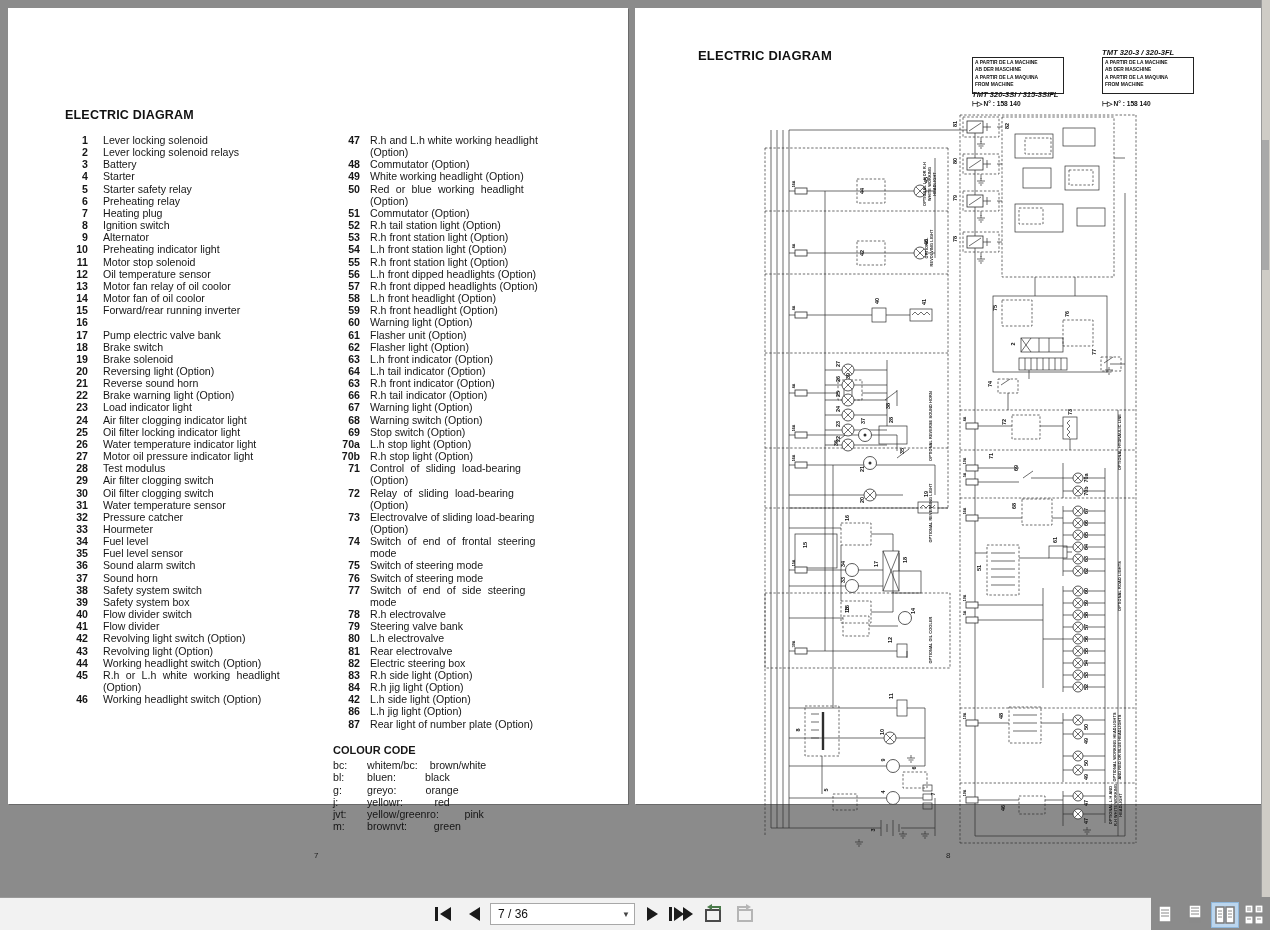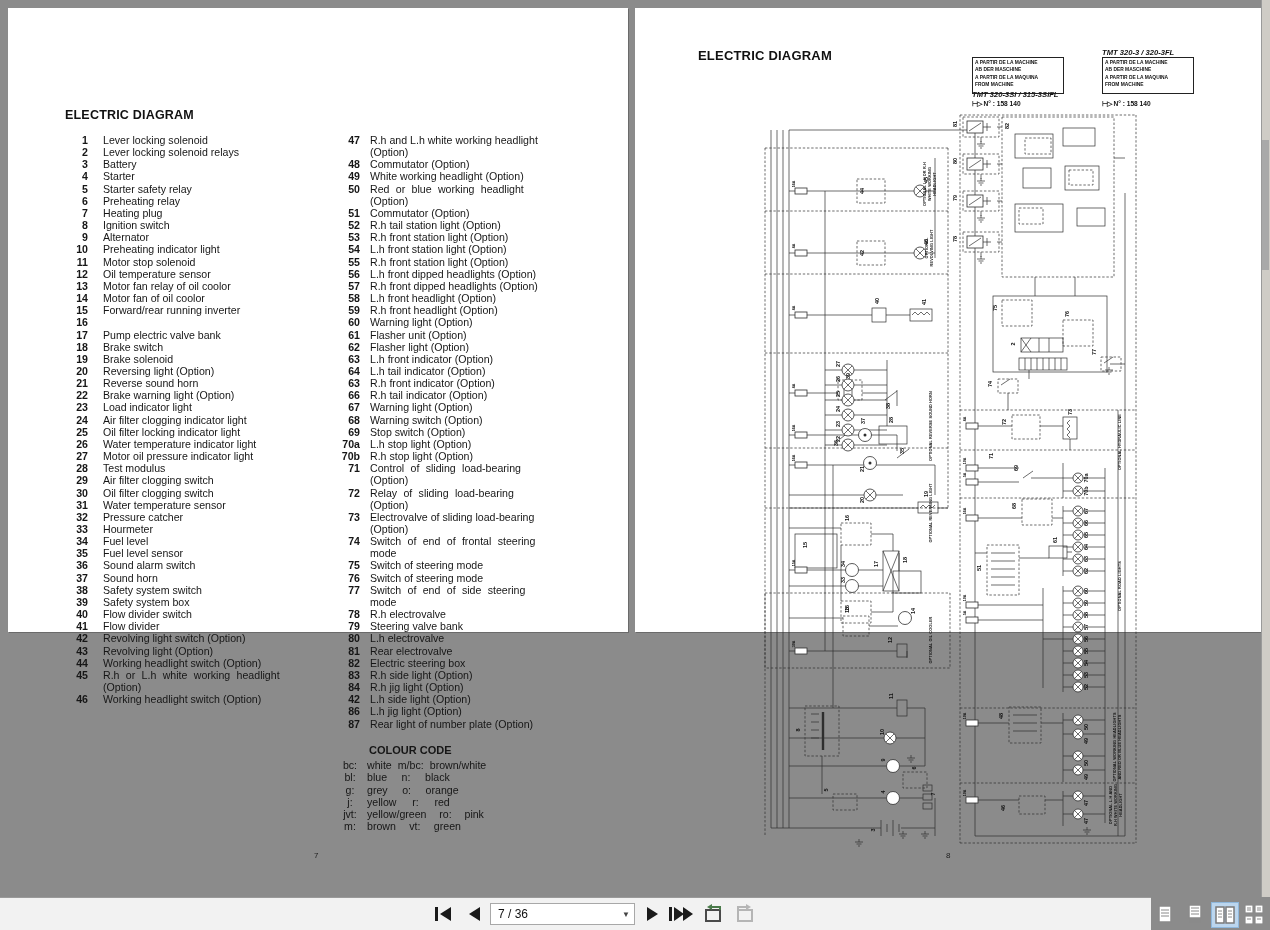--- a/index.html
+++ b/index.html
@@ -1,35 +1,35 @@
 <!DOCTYPE html>
 <html><head>
 <meta charset="utf-8">
 <style>
   html,body{margin:0;padding:0;}
   body{width:1270px;height:930px;position:relative;overflow:hidden;
        background:#8b8b8b;font-family:"Liberation Sans",sans-serif;}
-  .page{position:absolute;top:8px;height:624px;background:#fff;box-shadow:1px 1px 0 #6a6a6a;}
+  .page{position:absolute;top:8px;height:796px;background:#fff;box-shadow:1px 1px 0 #6a6a6a;}
   #left-page{left:8px;width:620px;}
   #right-page{left:635px;width:627px;}
   .doc-title{position:absolute;font-weight:bold;color:#111;letter-spacing:.2px;}
   #lp-title{left:57px;top:100px;font-size:12.5px;}
   #rp-title{left:63px;top:40px;font-size:13px;}
   .legend{position:absolute;font-size:10.6px;line-height:12.15px;color:#161616;}
   #legend-col1{left:57px;top:126px;width:235px;}
   #legend-col2{left:325px;top:126px;width:248px;}
   .li{display:flex;}
   .li .num{flex:none;text-align:right;font-weight:bold;}
   #legend-col1 .num{width:23px;margin-right:15px;}
   #legend-col2 .num{width:27px;margin-right:10px;}
   .li .txt{flex:1;}
   .li.sp .line:first-child{word-spacing:3.4px;}
   #colour-code{position:absolute;left:325px;top:736px;width:270px;font-size:10.6px;color:#161616;}
-  #colour-code .cc-title{font-weight:bold;font-size:11px;margin-bottom:3px;margin-left:36px;}
-  .cc-row{display:flex;line-height:12.3px;text-align:center;}
+  #colour-code .cc-title{font-weight:bold;font-size:11px;margin-bottom:3px;}
+  .cc-row{display:flex;line-height:12.3px;}
   .cc-code1{width:34px;}　.cc-val1{width:86px;}
   .cc-code2{width:38px;}　.cc-val2{flex:1;}
   .pagenum{position:absolute;font-size:8px;color:#222;}
   #lp-num{left:306px;top:843px;}
   #rp-num{left:311px;top:843px;}
   .model-head{position:absolute;font-size:7.6px;font-weight:bold;font-style:italic;color:#111;white-space:nowrap;}
   .machine-box{position:absolute;width:86px;height:33px;border:1px solid #222;padding:1px 2px;
                font-size:4.9px;font-weight:bold;line-height:7.4px;color:#111;}
   .serial{position:absolute;font-size:6.6px;font-weight:bold;color:#111;white-space:nowrap;}
   .serial .arr{font-size:7px;letter-spacing:-1px;margin-right:2px;}

